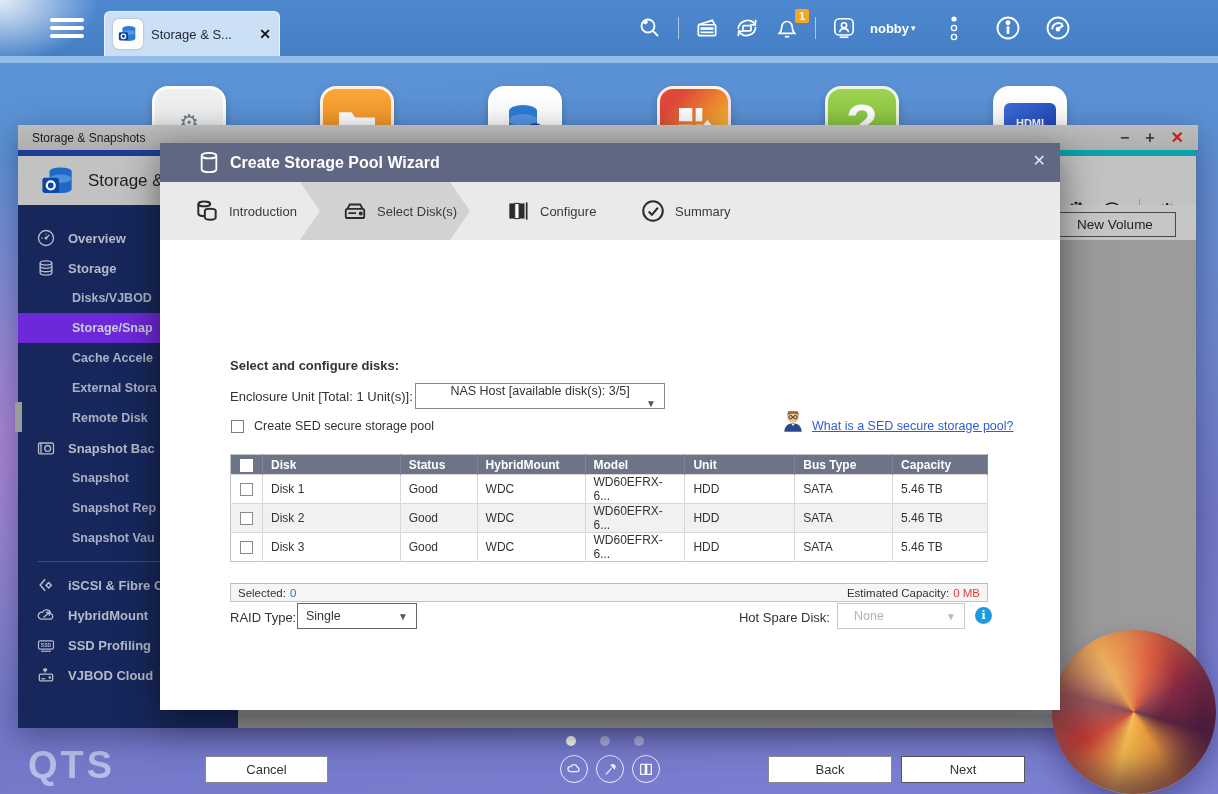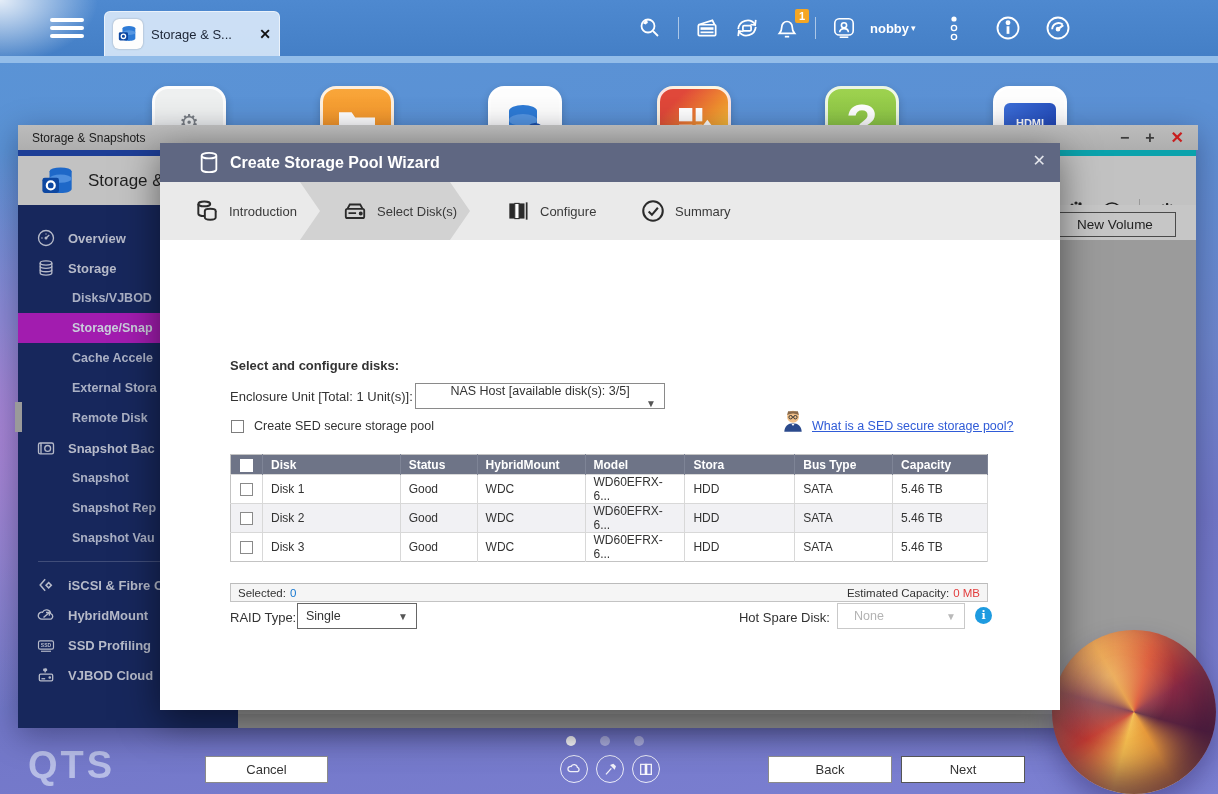--- a/index.html
+++ b/index.html
@@ -70,21 +70,21 @@
     background:transparent; font-size:13.5px; color:#222; cursor:pointer; font-family:inherit; }
   .win-dim { left:220px; top:115px; width:958px; height:474px; background:#9b9b9b; }
   .win-bottom { left:220px; top:589px; width:958px; height:14px; background:#8f8f8f; }
 
   
   .sidebar { left:0; top:80px; width:220px; height:523px; background:#17275c; color:#b6bac9; }
   .sb-item { position:relative; height:30px; display:flex; align-items:center; cursor:pointer; font-size:13px; }
   .sb-item .sb-ic { width:20px; height:20px; margin:0 12px 0 18px; flex:0 0 auto; }
   .sb-item.lvl0 { font-weight:bold; }
   .sb-item.lvl1 { padding-left:54px; font-size:12.5px; font-weight:bold; color:#aab0c4; }
-  .sb-item.sel { background:#a21caf; color:#c9cddb; }
+  .sb-item.sel { background:#6d28d9; color:#c9cddb; }
   .sb-divider { height:1px; background:rgba(255,255,255,.18); margin:8px 0 8px 20px; }
   .sel-edge { left:-3px; top:277px; width:7px; height:30px; background:#9a9a9a; }
 
   
   .dialog { left:160px; top:143px; width:900px; height:567px; background:#fff; z-index:50;
     box-shadow:0 10px 36px rgba(0,0,0,.5); }
   .dlg-header { left:0; top:0; width:900px; height:39px; background:#5f6782; color:#fff;
     display:flex; align-items:center; }
   .dlg-title { font-size:16px; font-weight:bold; margin-left:10px; }
   .dlg-close { position:absolute; right:14px; top:8px; font-size:16px; color:#e4e6ec; cursor:pointer; }
@@ -495,21 +495,21 @@
             <col style="width:98px">
             <col style="width:95px">
           </colgroup>
         <tbody>
             <tr>
           <th style="padding:0 0 0 9px;"><span class="tbl-cbx" style="border-color:#fff;"></span></th>
           <th>Disk</th>
           <th>Status</th>
           <th>HybridMount</th>
           <th>Model</th>
-          <th>Stora</th>
+          <th>Unit</th>
           <th>Bus Type</th>
           <th>Capacity</th>
         </tr>
         <tr>
           <td style="padding:0 0 0 9px;"><span class="tbl-cbx"></span></td>
           <td>Disk 1</td>
               <td>Good</td>
               <td>WDC</td>
               <td>WD60EFRX-6...</td>
               <td>HDD</td>

